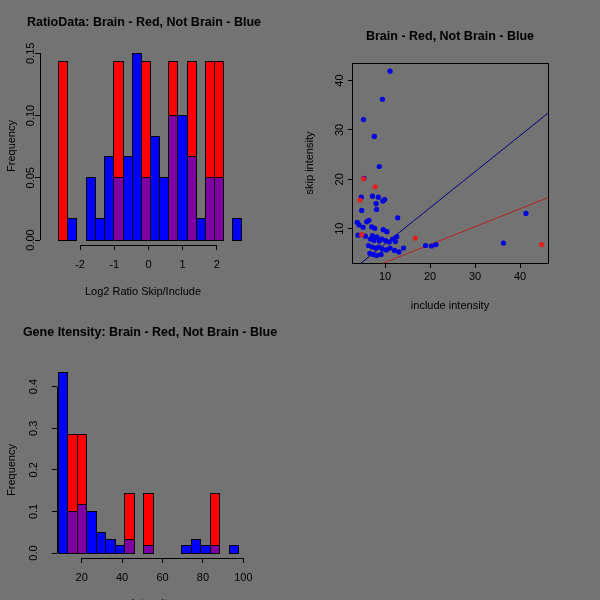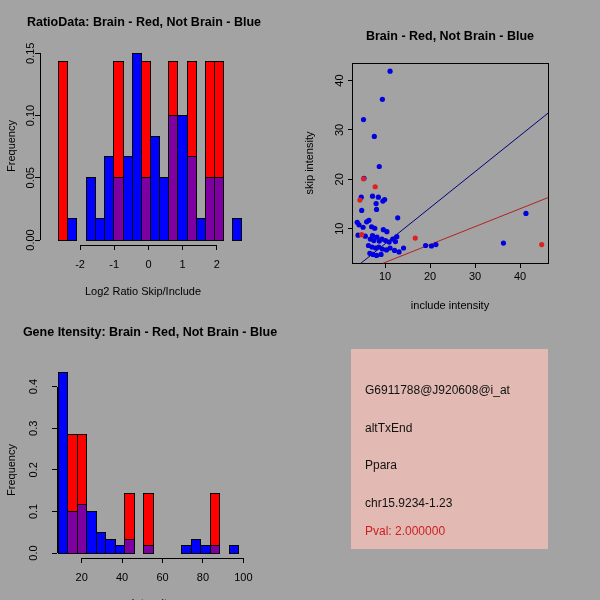--- a/index.html
+++ b/index.html
@@ -1,16 +1,16 @@
 <!DOCTYPE html>
 <html><head>
 <meta charset="utf-8">
 <style>
   html,body{margin:0;padding:0;background:#ffffff;}
-  #frame{position:relative;width:600px;height:600px;background:#a3a3a3;overflow:hidden;
+  #frame{position:relative;width:600px;height:600px;background:#737373;overflow:hidden;
          font-family:"Liberation Sans", sans-serif;}
   .cell{position:absolute;width:300px;height:300px;}
   #cell-tl{left:0;top:0}
   #cell-tr{left:300px;top:14px}
   #cell-bl{left:0;top:312px}
   #cell-br{left:300px;top:300px}
   svg{display:block}
   .title{font:bold 12.5px "Liberation Sans", sans-serif;fill:#000;}
   .lab{font:11px "Liberation Sans", sans-serif;fill:#000;}
   .tick{font:11px "Liberation Sans", sans-serif;fill:#000;}
@@ -211,23 +211,14 @@
           <line x1="52" y1="116.22727272727273" x2="57" y2="116.22727272727273" stroke="#000000" shape-rendering="crispEdges"></line>
           <text x="33" y="116.22727272727273" text-anchor="middle" dominant-baseline="central" class="tick" transform="rotate(-90 33 116.22727272727273)">0.3</text>
           <line x1="52" y1="74.63636363636363" x2="57" y2="74.63636363636363" stroke="#000000" shape-rendering="crispEdges"></line>
           <text x="33" y="74.63636363636363" text-anchor="middle" dominant-baseline="central" class="tick" transform="rotate(-90 33 74.63636363636363)">0.4</text>
         </g>
       <text class="lab" x="152" y="295" text-anchor="middle">Intensity</text>
       <text class="lab" x="15" y="158" text-anchor="middle" transform="rotate(-90 15 158)">Frequency</text>
     </svg>
   </div>
 
-  <div class="cell" id="cell-br">
-    <div class="info-box" id="info-box" style="background: rgb(226, 186, 179);">
-      <div class="info-line" style="top: 34px; color: rgb(17, 17, 17);">G6911788@J920608@i_at</div>
-      <div class="info-line" style="top: 72px; color: rgb(17, 17, 17);">altTxEnd</div>
-      <div class="info-line" style="top: 109px; color: rgb(17, 17, 17);">Ppara</div>
-      <div class="info-line" style="top: 147px; color: rgb(17, 17, 17);">chr15.9234-1.23</div>
-      <div class="info-line" style="top: 175px; color: rgb(204, 32, 32);">Pval: 2.000000</div>
-    </div>
-  </div>
 
 </div>
 
 </body></html>

